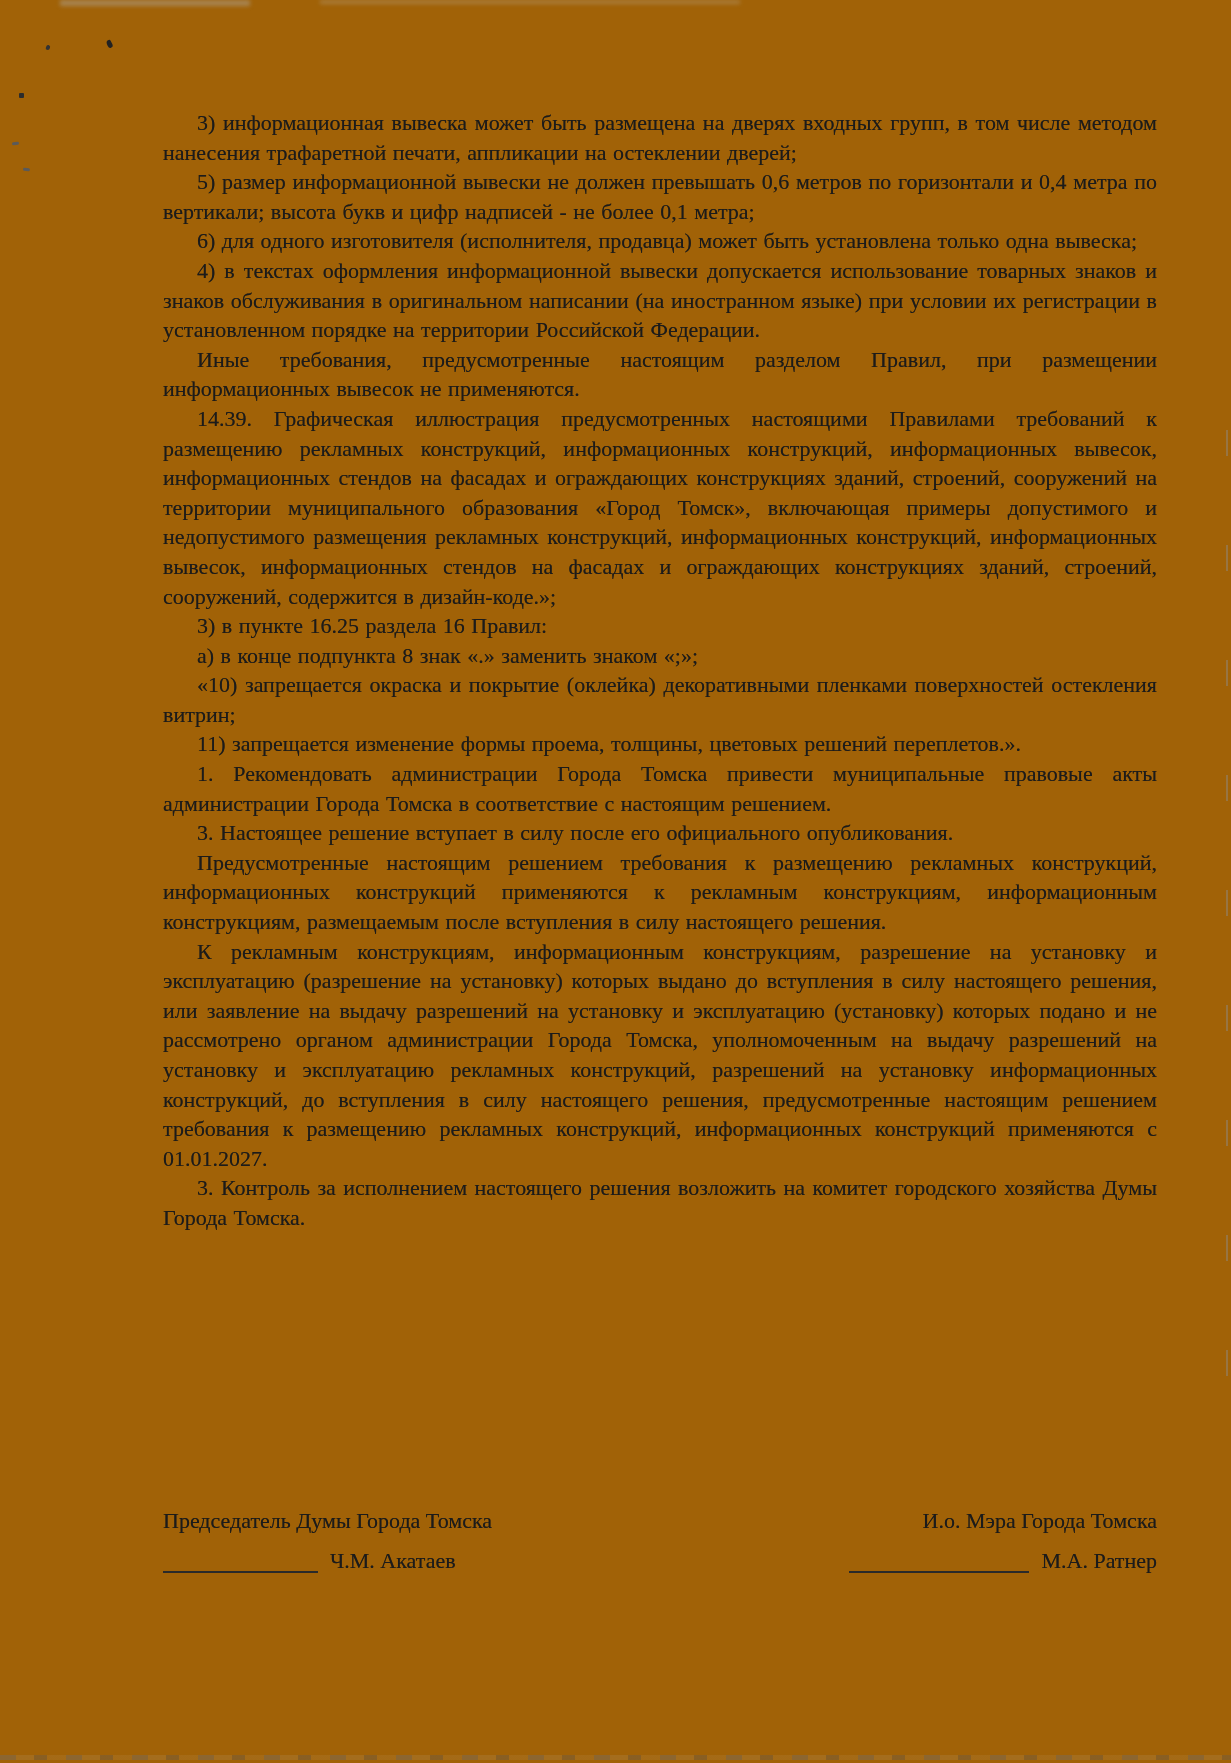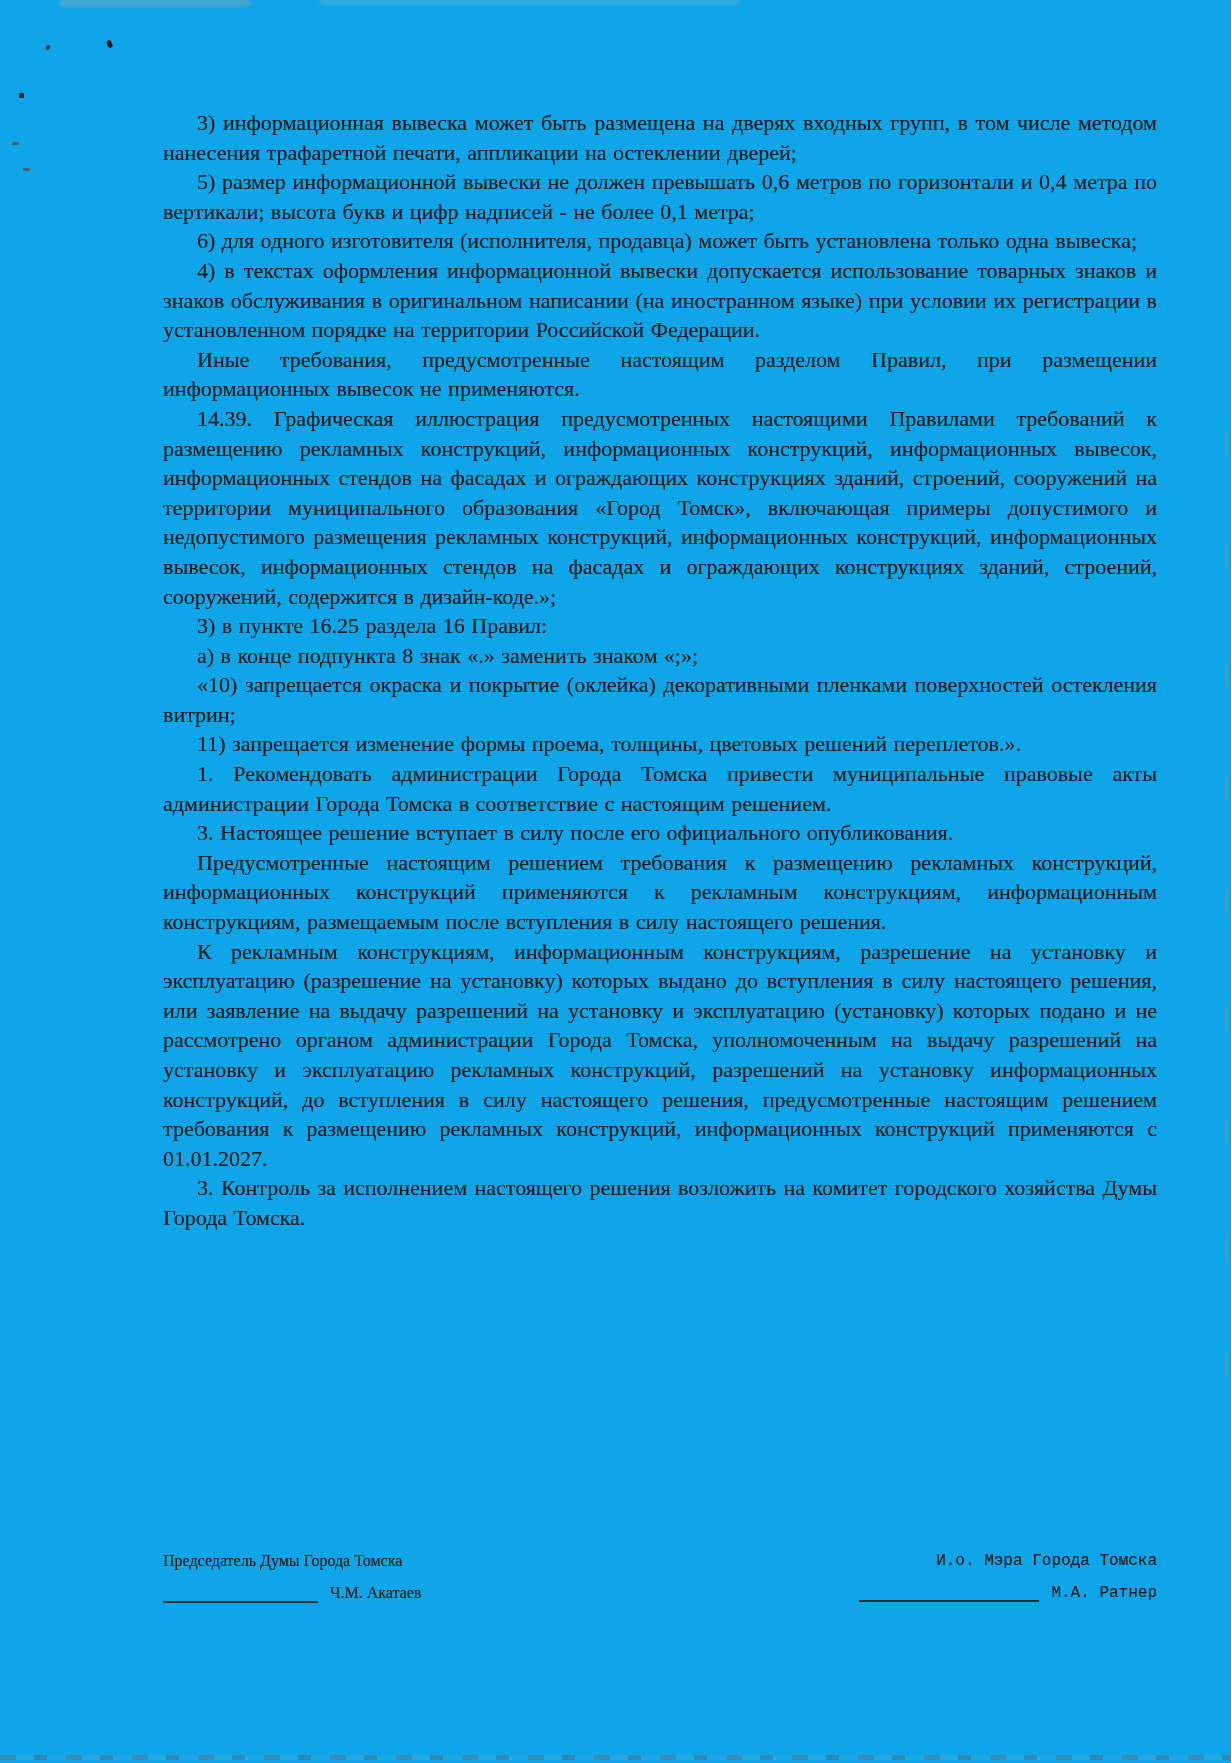--- a/index.html
+++ b/index.html
@@ -5,21 +5,21 @@
   html, body {
     margin: 0;
     padding: 0;
     background: #ffffff;
   }
   .page {
     position: relative;
     width: 1231px;
     height: 1763px;
     margin: 0 auto;
-    background: #0ea5e9;
+    background: #a16207;
     overflow: hidden;
     font-family: "Liberation Serif", "DejaVu Serif", serif;
     color: #1b1b1b;
   }
   
   .body-text {
     position: absolute;
     left: 163px;
     top: 108px;
     width: 994px;
@@ -34,26 +34,25 @@
     text-indent: 34px;
   }
   
   .signatures {
     position: absolute;
     left: 163px;
     top: 1508px;
     width: 994px;
     display: flex;
     justify-content: space-between;
-    font-size: 16px;
+    font-size: 22px;
     text-shadow: 0 0 0.4px rgba(20,20,20,0.55);
-    margin-top: 44px;
   }
   .sig-col { display: flex; flex-direction: column; }
-  .sig-col.right { align-items: flex-end; text-align: left; font-family: Liberation Mono, monospace; }
+  .sig-col.right { align-items: flex-end; text-align: left; }
   .sig-title { white-space: nowrap; }
   .sig-row {
     margin-top: 14px;
     white-space: nowrap;
     display: flex;
     align-items: baseline;
   }
   .sig-line {
     display: inline-block;
     height: 1px;

